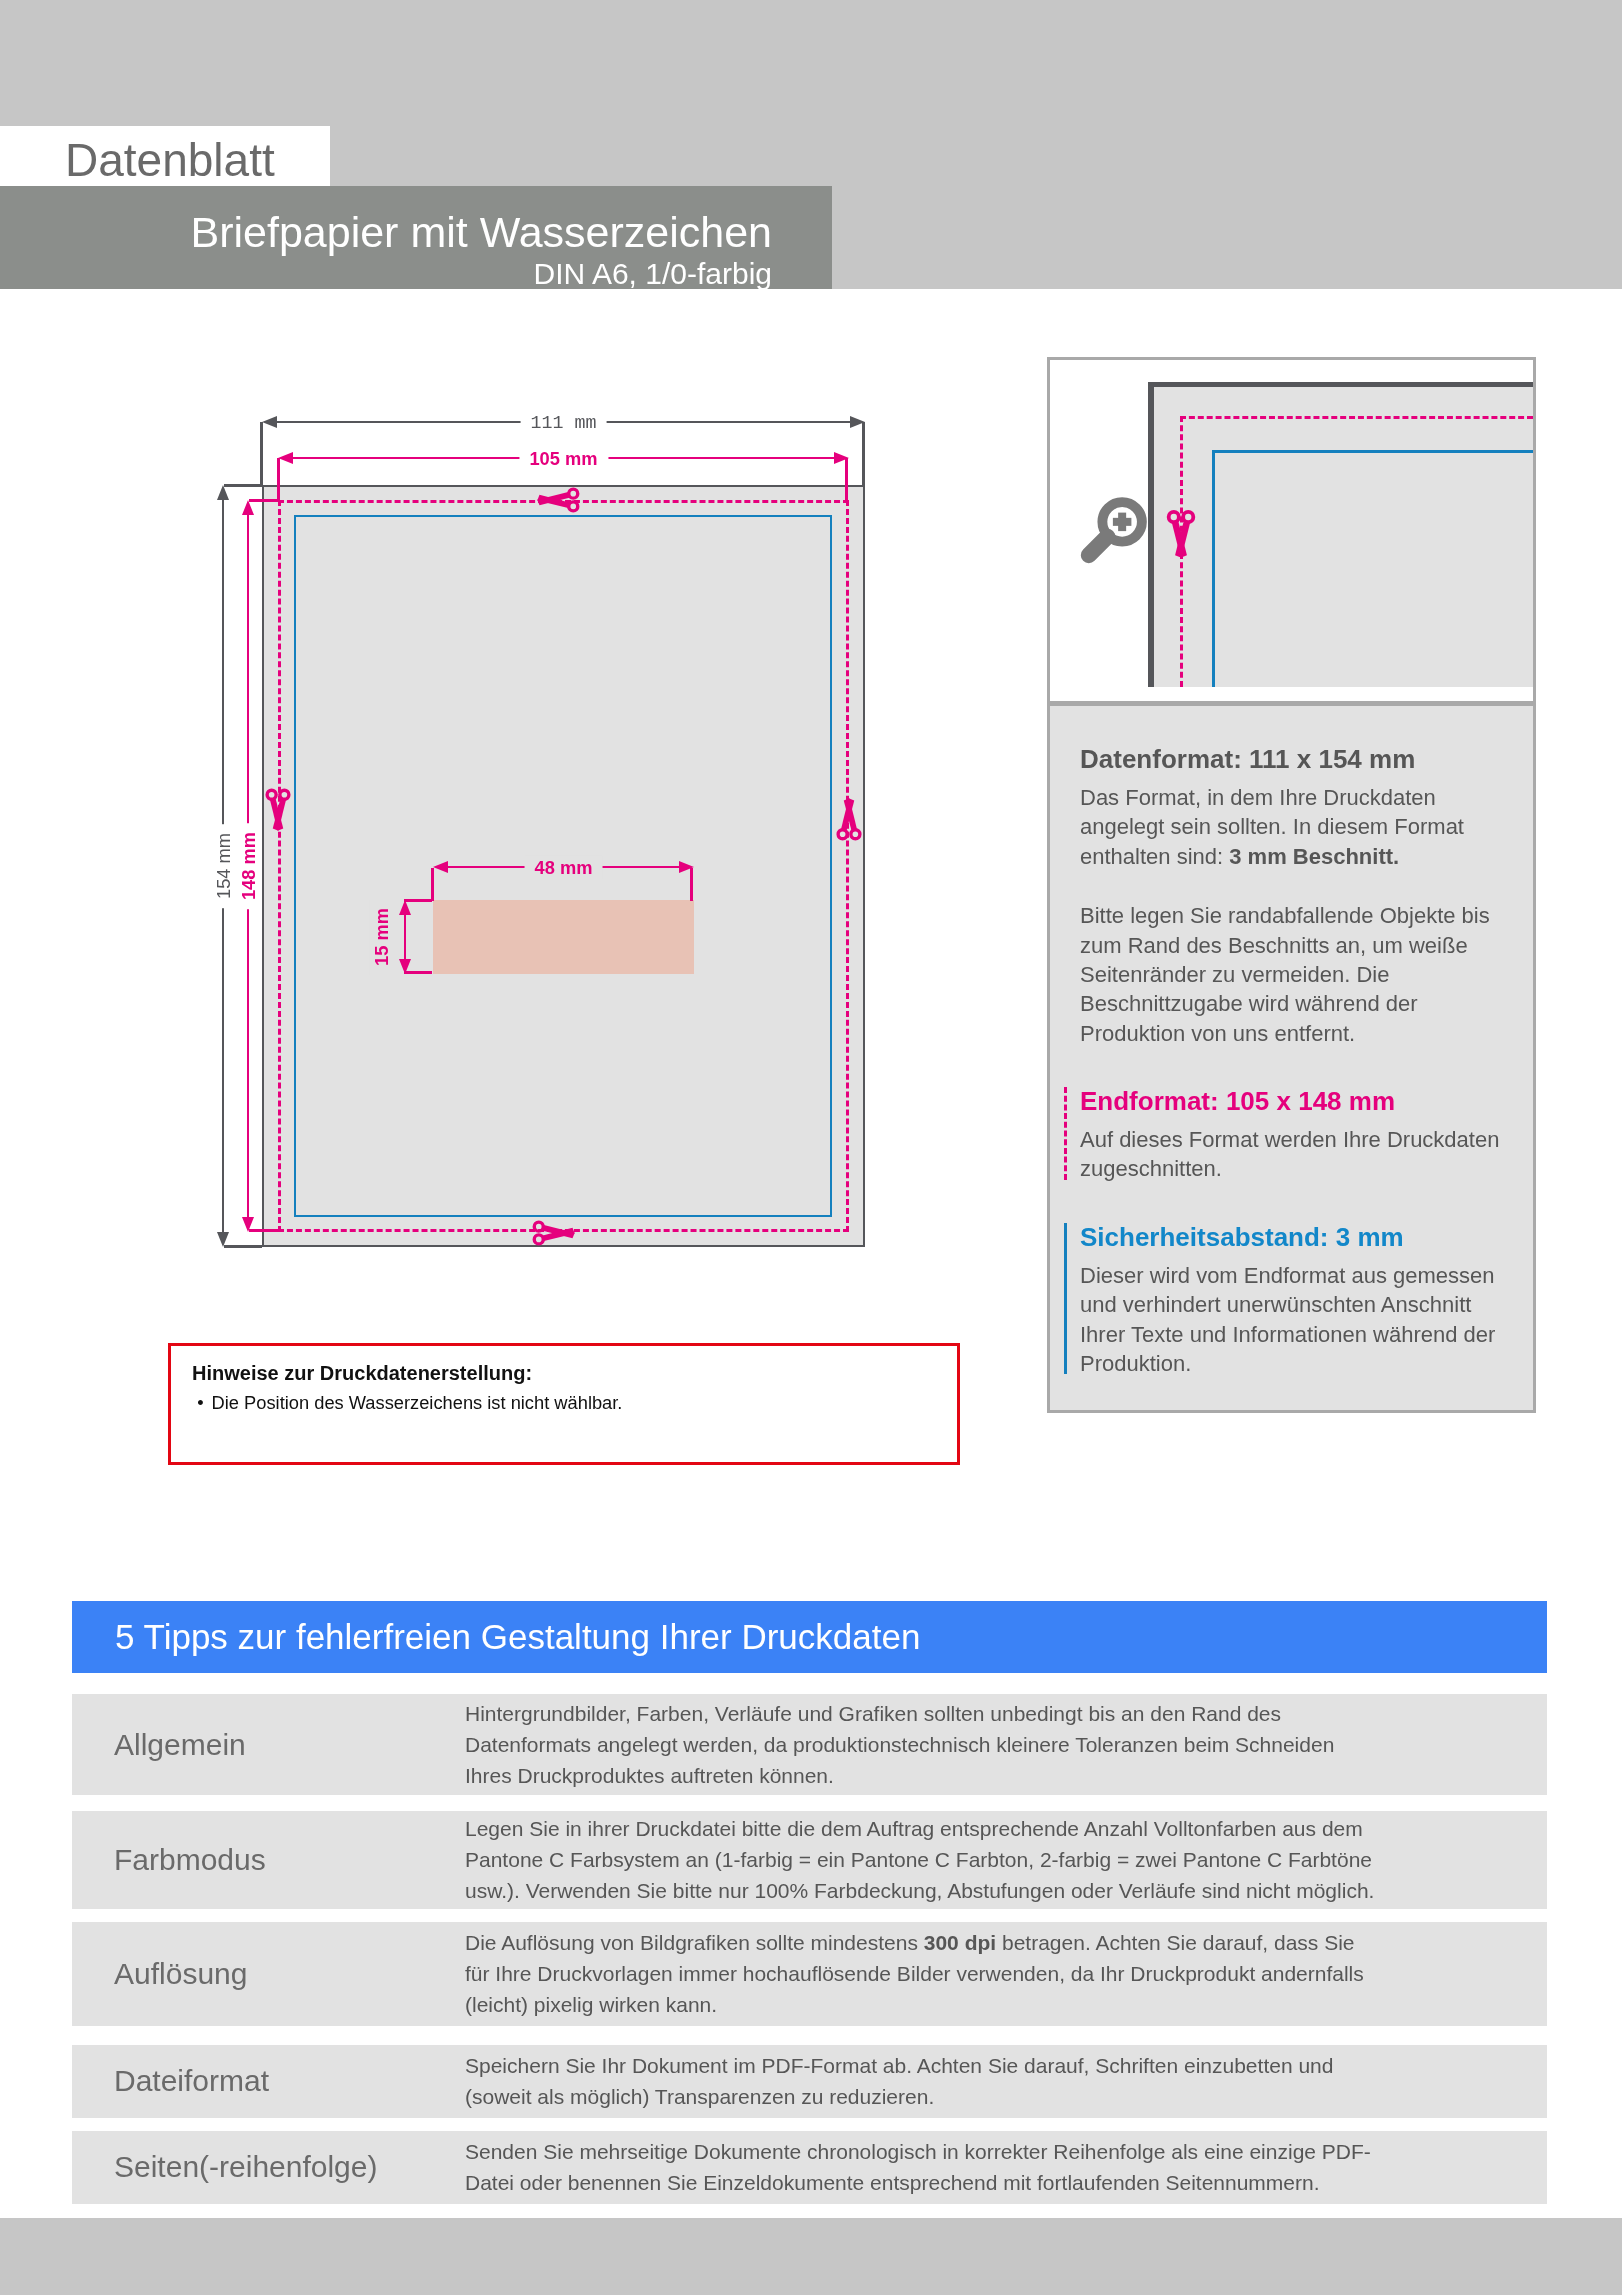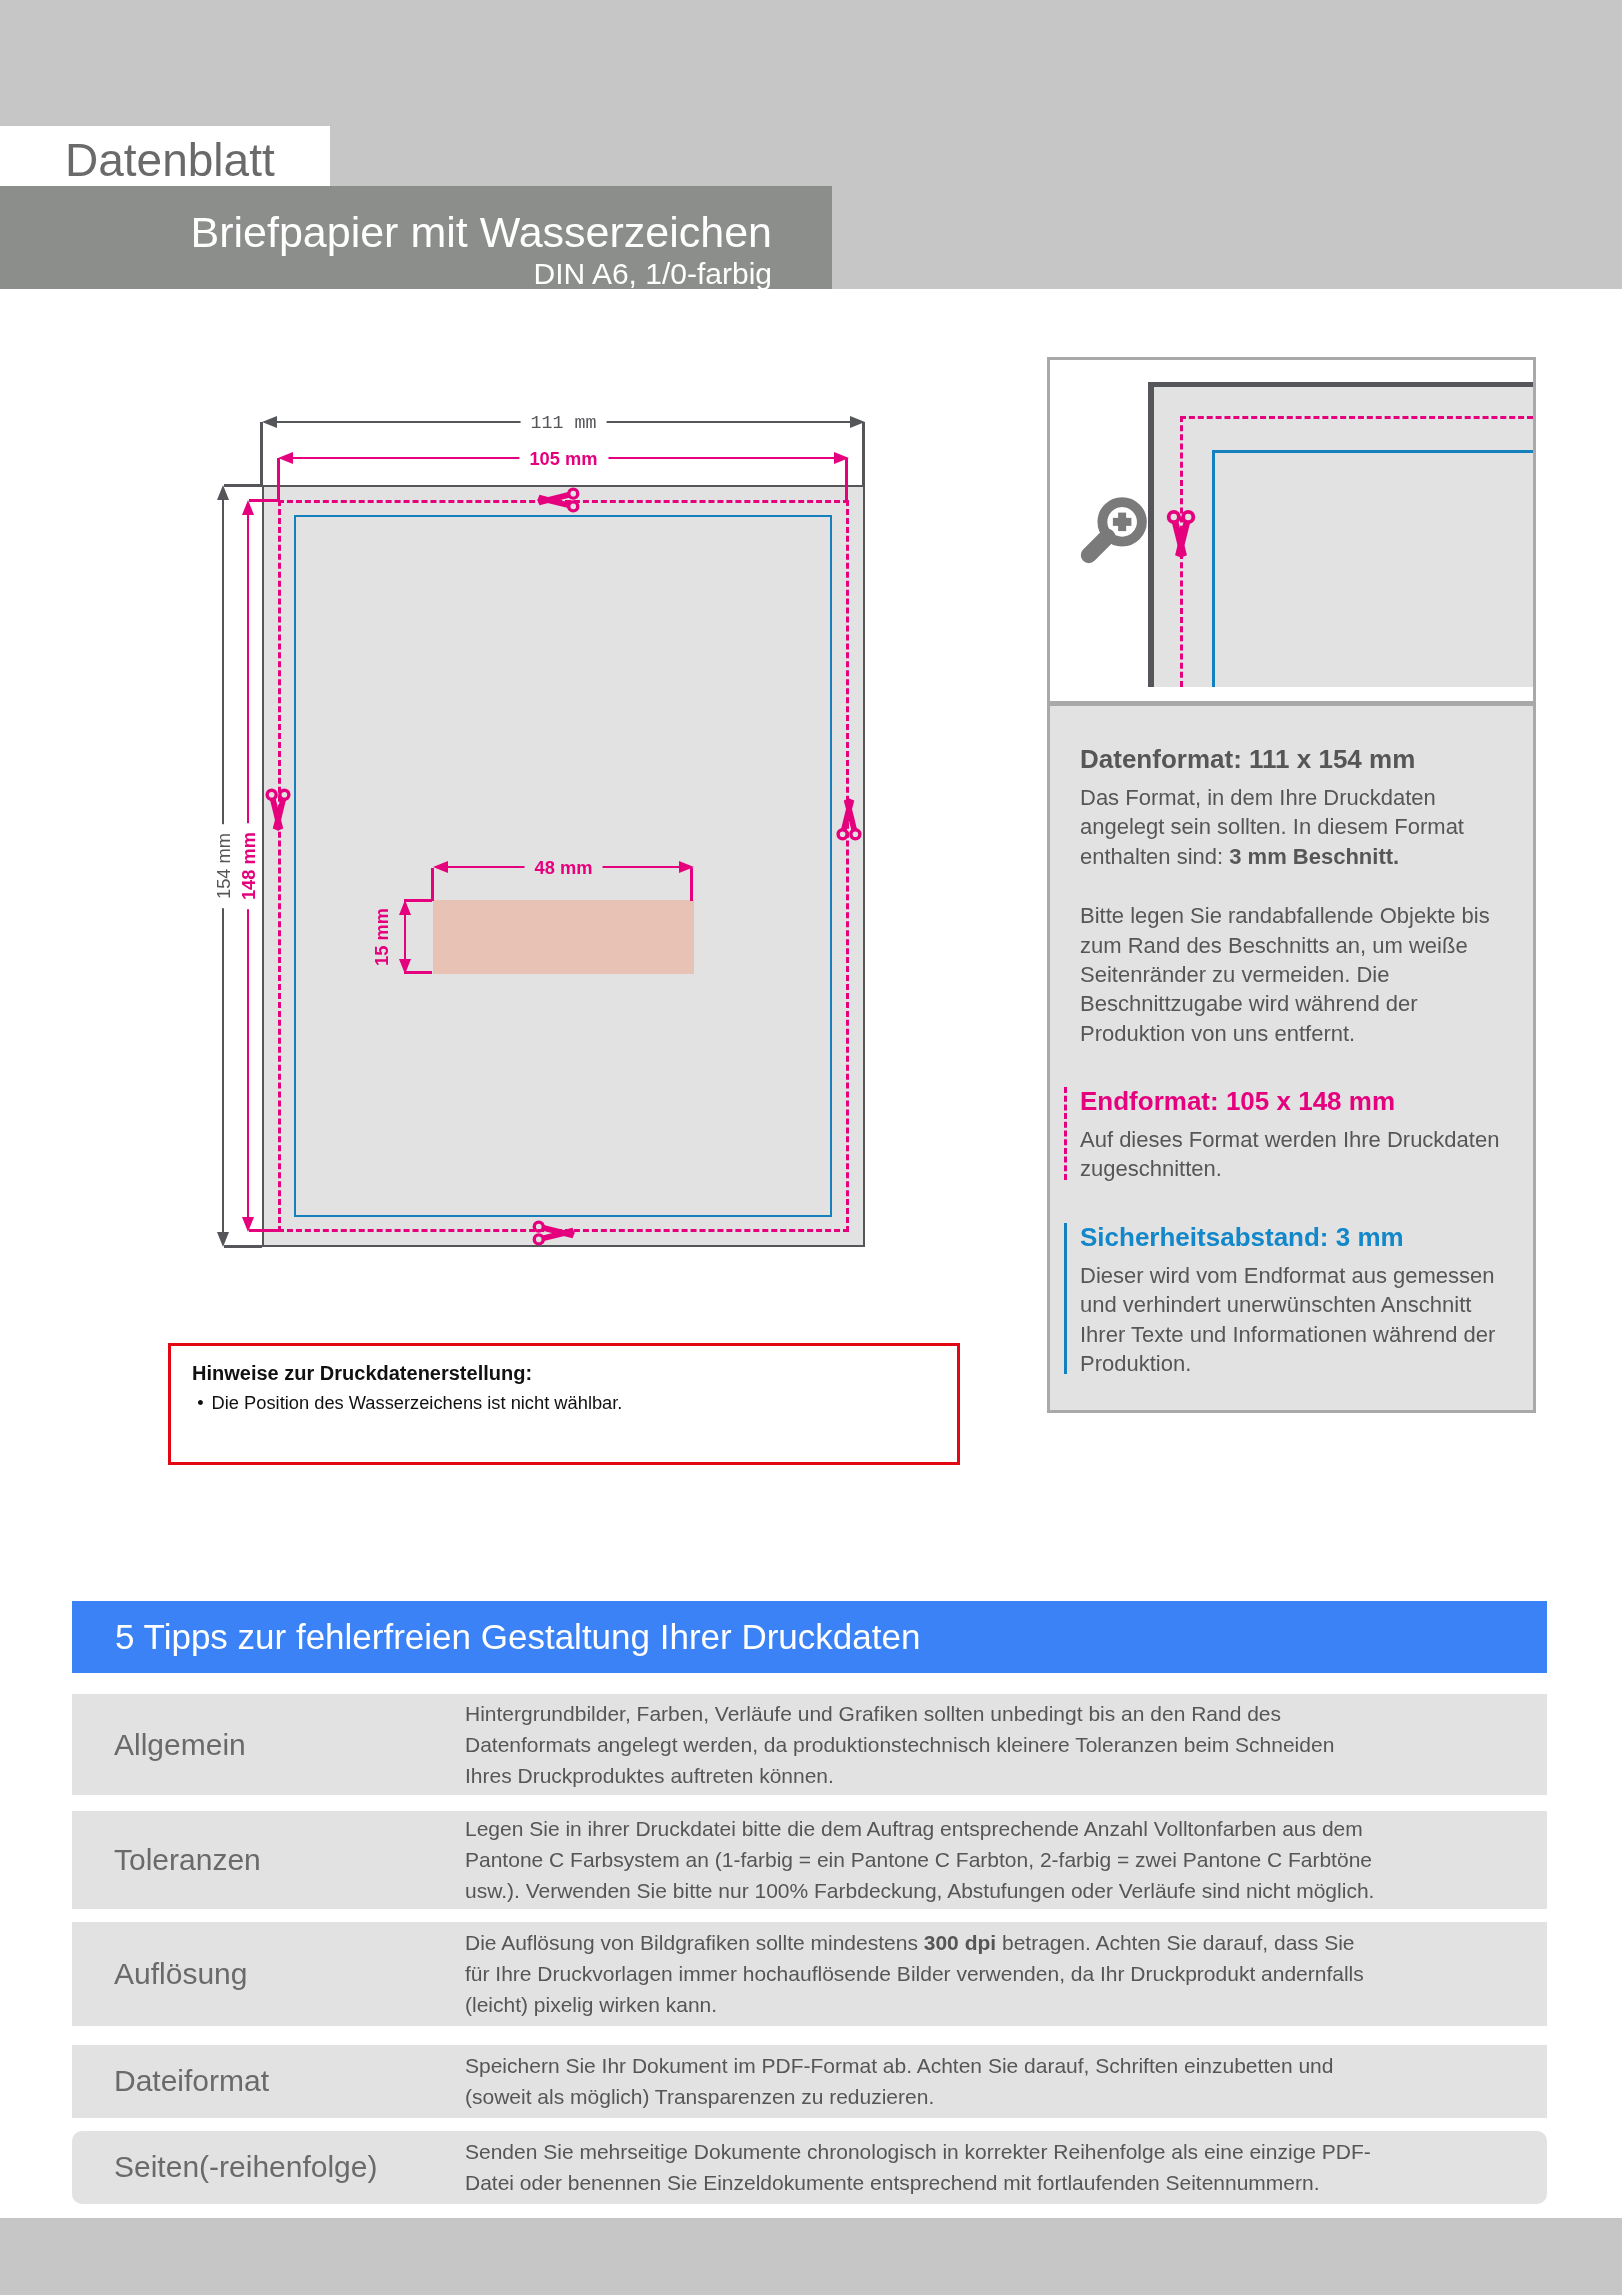--- a/index.html
+++ b/index.html
@@ -84,21 +84,21 @@
   .tips{left:72px;top:1601px;width:1475px;}
   .tips-head{height:72px;background:#3b82f6;color:#fff;font-size:35px;
              display:flex;align-items:center;padding-left:43px;}
   .trow{background:#e2e2e2;display:flex;align-items:center;}
   .trow .lab{width:393px;padding-left:42px;font-size:30px;color:#6a6a6a;flex-shrink:0;box-sizing:border-box;}
   .trow .txt{font-size:21px;line-height:31px;color:#565656;max-width:910px;padding-right:19.6px;}
   .r1{margin-top:21px;height:101px;}
   .r2{margin-top:15.7px;height:98px;}
   .r3{margin-top:13px;height:104px;}
   .r4{margin-top:19px;height:73px;}
-  .r5{margin-top:13px;height:73px;border-radius:10px;}
+  .r5{margin-top:13px;height:73px;}
   .b{font-weight:bold;}
 
   .footer{left:0;top:2218px;width:1623px;height:78px;background:#c6c6c6;}
 </style>
 </head>
 <body>
 
 <div class="page">
 
   <div class="abs band-top"></div>
@@ -255,21 +255,21 @@
 
   <div class="abs tips">
     <div class="tips-head">5 Tipps zur fehlerfreien Gestaltung Ihrer Druckdaten</div>
 
     <div class="trow r1">
       <div class="lab">Allgemein</div>
       <div class="txt"><span>Hintergrundbilder, Farben, Verläufe und Grafiken sollten unbedingt bis an den Rand des Datenformats angelegt werden, da produktionstechnisch kleinere Toleranzen beim Schneiden Ihres Druckproduktes auftreten können.</span><span class="b"></span><span></span></div>
     </div>
 
     <div class="trow r2">
-      <div class="lab">Toleranzen</div>
+      <div class="lab">Farbmodus</div>
       <div class="txt"><span>Legen Sie in ihrer Druckdatei bitte die dem Auftrag entsprechende Anzahl Volltonfarben aus dem Pantone C Farbsystem an (1-farbig = ein Pantone C Farbton, 2-farbig = zwei Pantone C Farbtöne usw.). Verwenden Sie bitte nur 100% Farbdeckung, Abstufungen oder Verläufe sind nicht möglich.</span><span class="b"></span><span></span></div>
     </div>
 
     <div class="trow r3">
       <div class="lab">Auflösung</div>
       <div class="txt"><span>Die Auflösung von Bildgrafiken sollte mindestens </span><span class="b">300 dpi</span><span> betragen. Achten Sie darauf, dass Sie für Ihre Druckvorlagen immer hochauflösende Bilder verwenden, da Ihr Druckprodukt andernfalls (leicht) pixelig wirken kann.</span></div>
     </div>
 
     <div class="trow r4">
       <div class="lab">Dateiformat</div>

